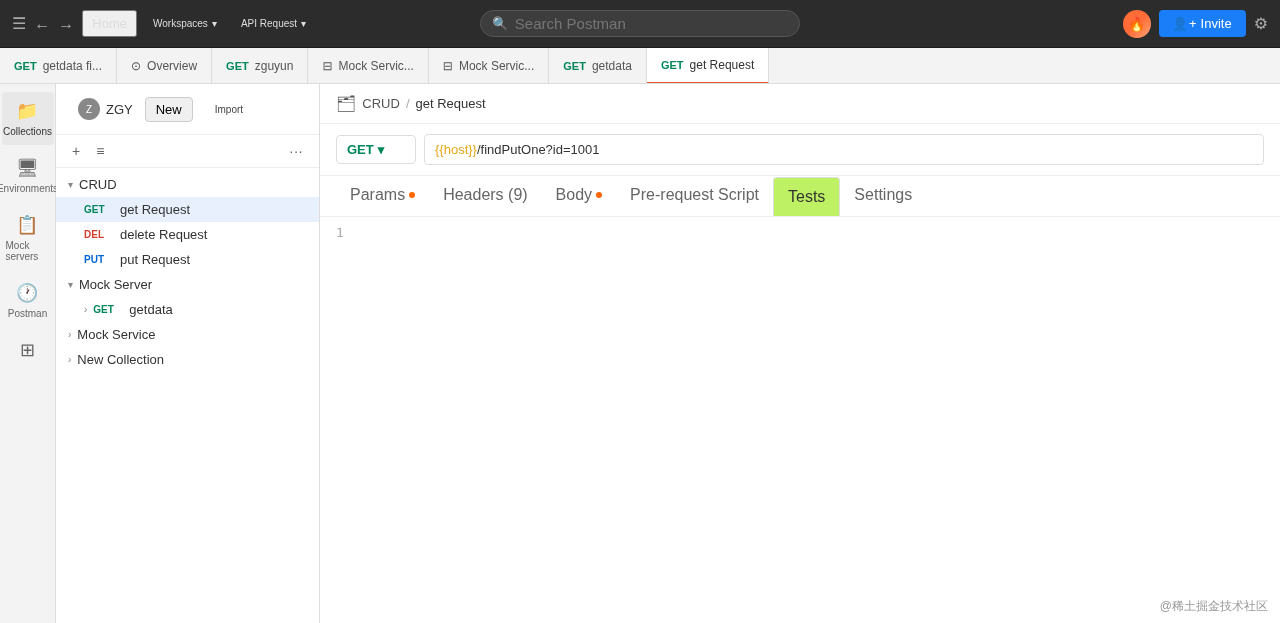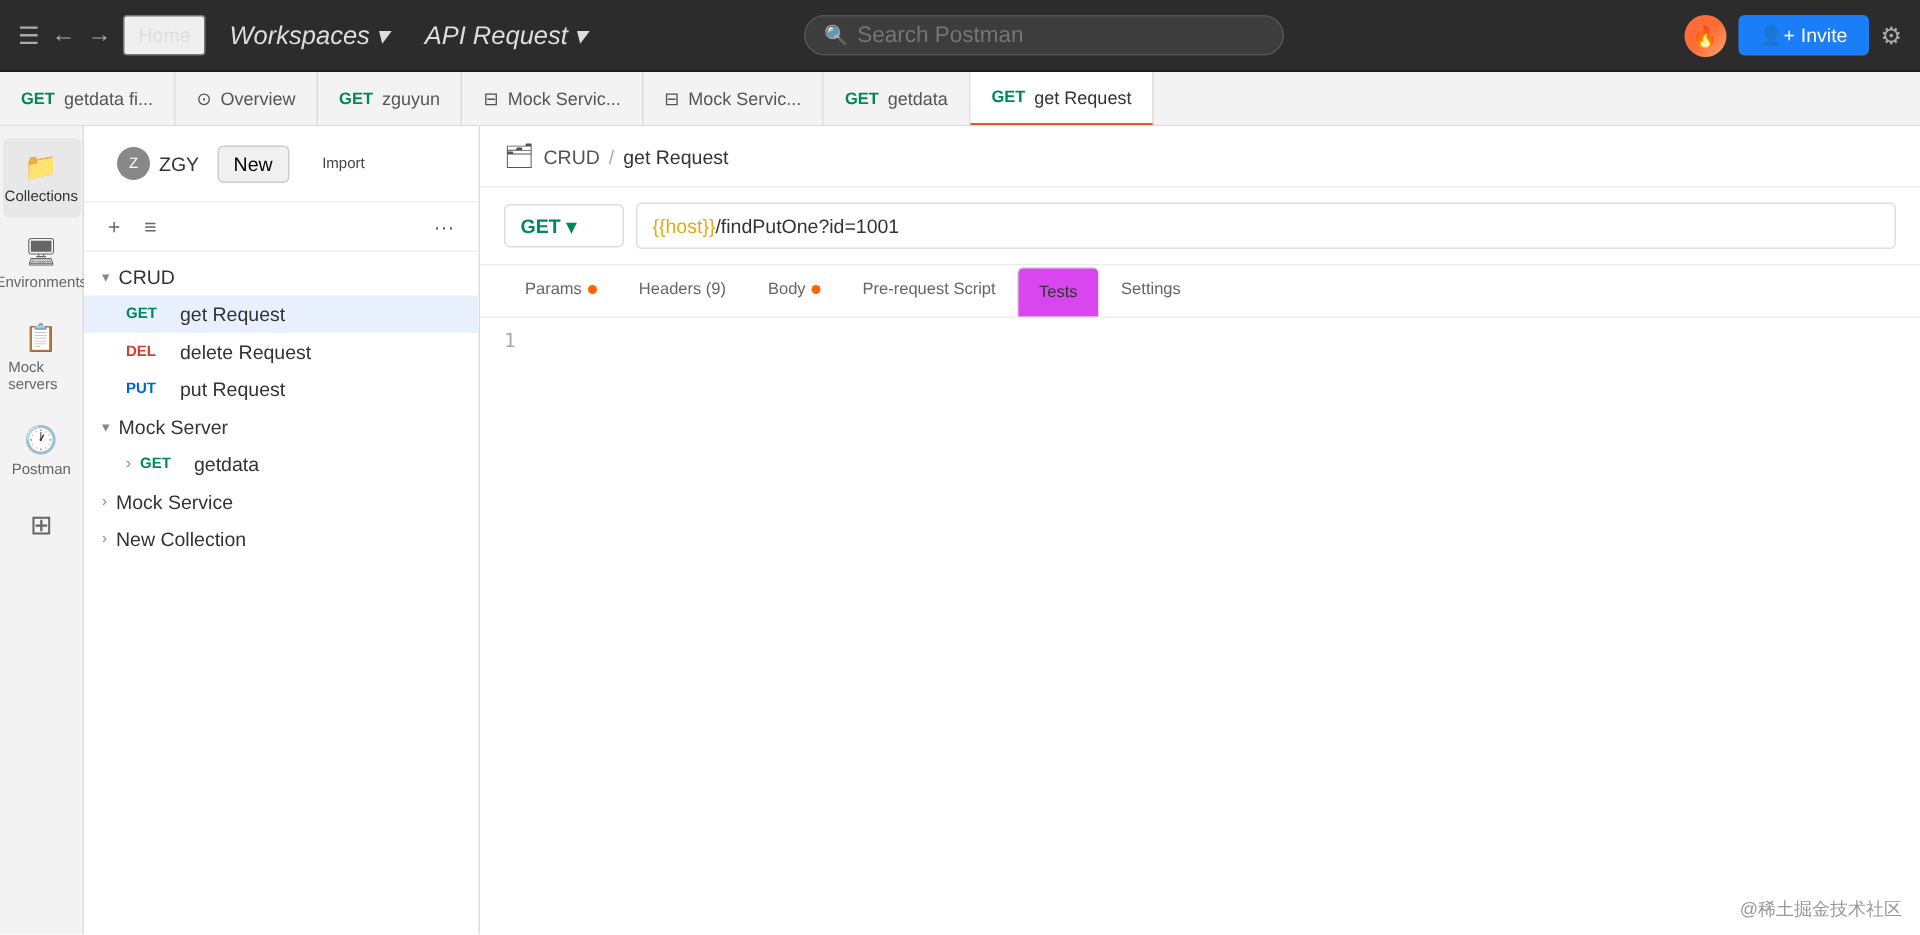--- a/index.html
+++ b/index.html
@@ -6,22 +6,22 @@
     body { font-family: -apple-system, BlinkMacSystemFont, 'Segoe UI', sans-serif; font-size: 13px; background: #fff; overflow: hidden; }
 
     
     .topbar {
       display: flex; align-items: center; height: 48px;
       background: #2c2c2c; color: #fff; padding: 0 12px; gap: 8px;
       border-bottom: 1px solid #1a1a1a;
     }
     .topbar-icon { color: #aaa; cursor: pointer; font-size: 16px; }
     .topbar-nav-btn {
-      background: none; border: none; color: #ddd; font-size: 17px;
-      cursor: pointer; padding: 4px 8px; border-radius: 4px; display: flex; align-items: flex-end; gap: 4px; font-style: italic;
+      background: none; border: none; color: #ddd; font-size: 10px;
+      cursor: pointer; padding: 4px 8px; border-radius: 4px; display: flex; align-items: flex-start; gap: 4px;
     }
     .topbar-home { color: #ddd; font-size: 13px; padding: 4px 8px; cursor: pointer; }
     .topbar-search {
       flex: 1; max-width: 320px; margin: 0 auto;
       background: #3d3d3d; border: 1px solid #555; border-radius: 20px;
       display: flex; align-items: center; padding: 4px 12px; gap: 6px; color: #aaa;
     }
     .topbar-search input {
       background: none; border: none; outline: none; color: #ddd; font-size: 15px; width: 100%;
     }
@@ -112,24 +112,24 @@
     .url-display {
       flex: 1; border: 1px solid #ddd; border-radius: 4px; padding: 7px 10px;
       font-size: 13px; color: #333; background: #fff; cursor: text;
     }
 
     .tabs-row {
       display: flex; align-items: center; padding: 0 16px; border-bottom: 1px solid #eee;
       gap: 0;
     }
     .req-tab {
-      padding: 10px 14px; font-size: 11px; color: #666; cursor: pointer;
+      padding: 10px 14px; font-size: 16px; color: #666; cursor: pointer;
       border-bottom: 2px solid transparent; display: flex; align-items: center; gap: 4px;
     }
-    .req-tab.active { color: #333; border-bottom-color: #e8572a; border: 1px solid #ddd; border-bottom: none; margin-bottom: -1px; background: #d946ef; border-radius: 4px 4px 0 0; }
+    .req-tab.active { color: #333; border-bottom-color: #e8572a; border: 1px solid #ddd; border-bottom: none; margin-bottom: -1px; background: #bef264; border-radius: 4px 4px 0 0; }
     .req-tab .dot { width: 6px; height: 6px; border-radius: 50%; background: #f60; display: inline-block; }
 
     .editor-area { flex: 1; background: #fff; padding: 8px 16px; font-family: monospace; font-size: 13px; color: #333; display: flex; gap: 12px; }
     .line-numbers { color: #aaa; user-select: none; }
 
     .bottom-watermark { position: absolute; bottom: 8px; right: 12px; font-size: 12px; color: #999; }
   </style>
 </head>
 <body>
 

